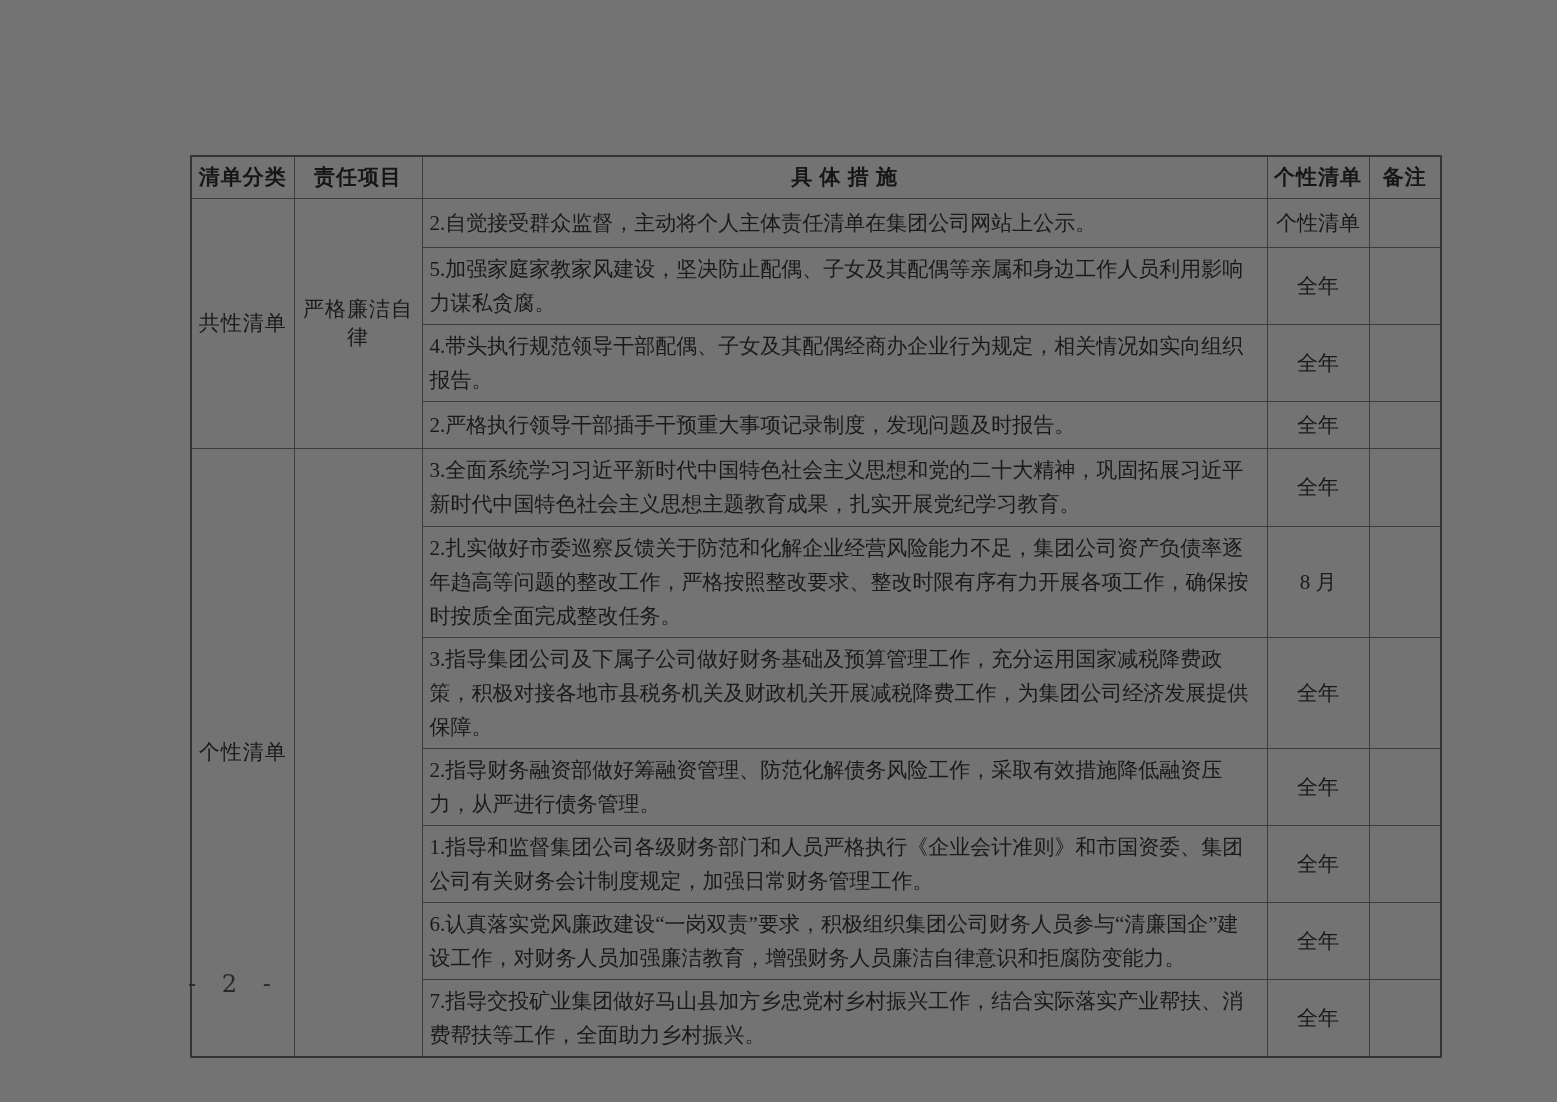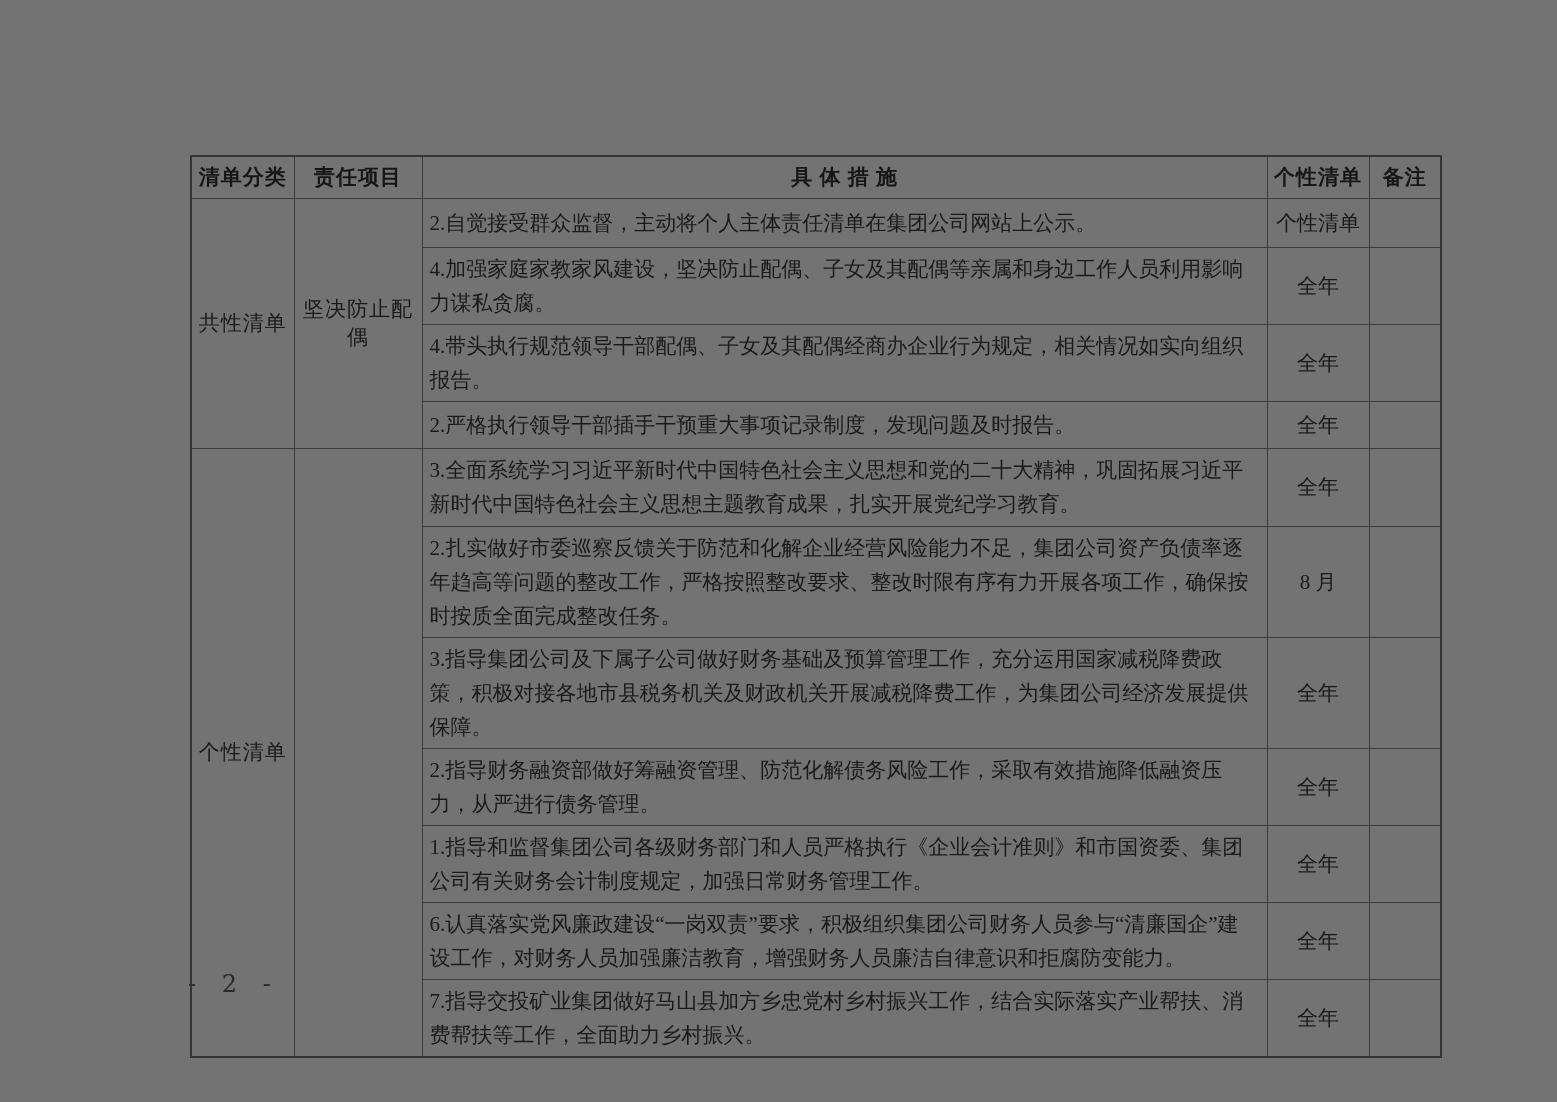--- a/index.html
+++ b/index.html
@@ -61,27 +61,27 @@
         <tr style="height:42px">
       <th>清单分类</th>
       <th>责任项目</th>
       <th>具  体  措  施</th>
       <th>个性清单</th>
       <th>备注</th>
     </tr>
 
     <tr style="height:49px">
       <td class="cat" rowspan="4">共性清单</td>
-      <td class="proj" rowspan="4">坚决防止配偶</td>
+      <td class="proj" rowspan="4">严格廉洁自律</td>
       <td class="measure">2.自觉接受群众监督，主动将个人主体责任清单在集团公司网站上公示。</td>
       <td class="deadline">个性清单</td>
       <td class="remark"></td>
     </tr>
     <tr style="height:47px">
-      <td class="measure">4.加强家庭家教家风建设，坚决防止配偶、子女及其配偶等亲属和身边工作人员利用影响力谋私贪腐。</td>
+      <td class="measure">5.加强家庭家教家风建设，坚决防止配偶、子女及其配偶等亲属和身边工作人员利用影响力谋私贪腐。</td>
       <td class="deadline">全年</td>
       <td class="remark"></td>
     </tr>
     <tr style="height:48px">
       <td class="measure">4.带头执行规范领导干部配偶、子女及其配偶经商办企业行为规定，相关情况如实向组织报告。</td>
       <td class="deadline">全年</td>
       <td class="remark"></td>
     </tr>
     <tr style="height:47px">
       <td class="measure">2.严格执行领导干部插手干预重大事项记录制度，发现问题及时报告。</td>

